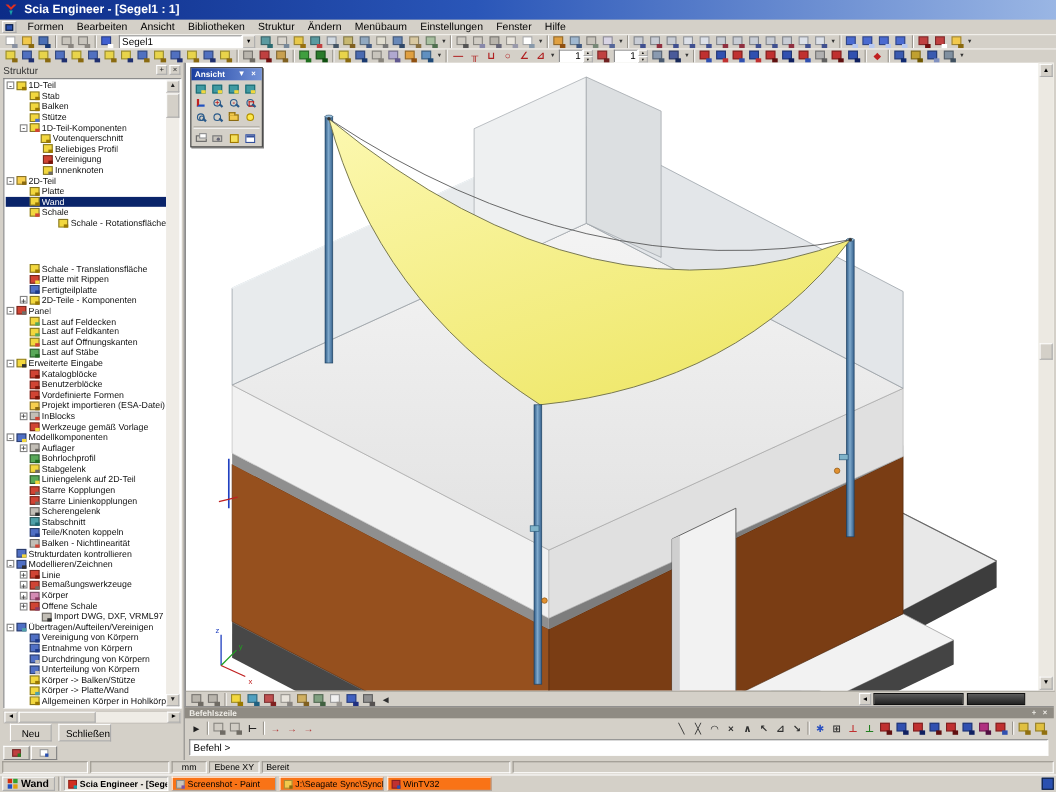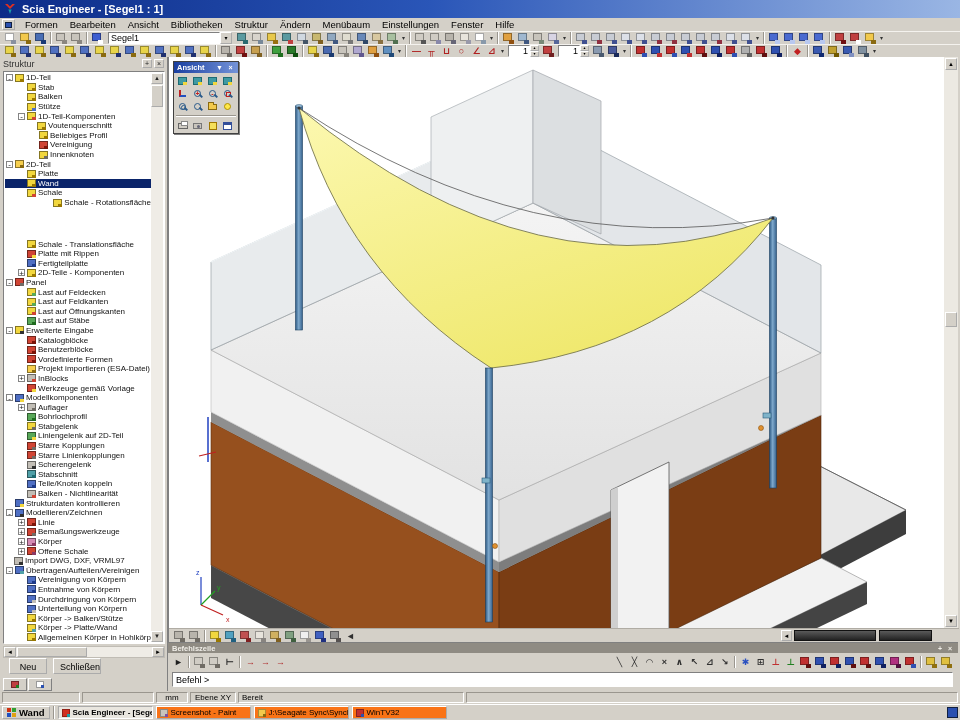--- a/index.html
+++ b/index.html
@@ -827,21 +827,21 @@
           <div class="ti" data-exp="p" style="padding-left: 13px; --c1: #d48bb4; --c2: #8a3a64;">
             <span class="exp"></span>
             <span class="tic"></span>
             <span class="tl">Körper</span>
           </div>
           <div class="ti" data-exp="p" style="padding-left: 13px; --c1: #d04434; --c2: #8a3a64;">
             <span class="exp"></span>
             <span class="tic"></span>
             <span class="tl">Offene Schale</span>
           </div>
-          <div class="ti" data-exp="n" style="padding-left: 0; --c1: #c2beb6; --c2: #303030;">
+          <div class="ti" data-exp="n" style="padding-left: 24px; --c1: #c2beb6; --c2: #303030;">
             <span class="exp"></span>
             <span class="tic"></span>
             <span class="tl">Import DWG, DXF, VRML97</span>
           </div>
           <div class="ti" data-exp="m" style="padding-left: 1px; --c1: #4f6fc4; --c2: #4fa0a8;">
             <span class="exp"></span>
             <span class="tic"></span>
             <span class="tl">Übertragen/Aufteilen/Vereinigen</span>
           </div>
           <div class="ti" data-exp="n" style="padding-left: 13px; --c1: #4f6fc4; --c2: #1d3a8a;">

